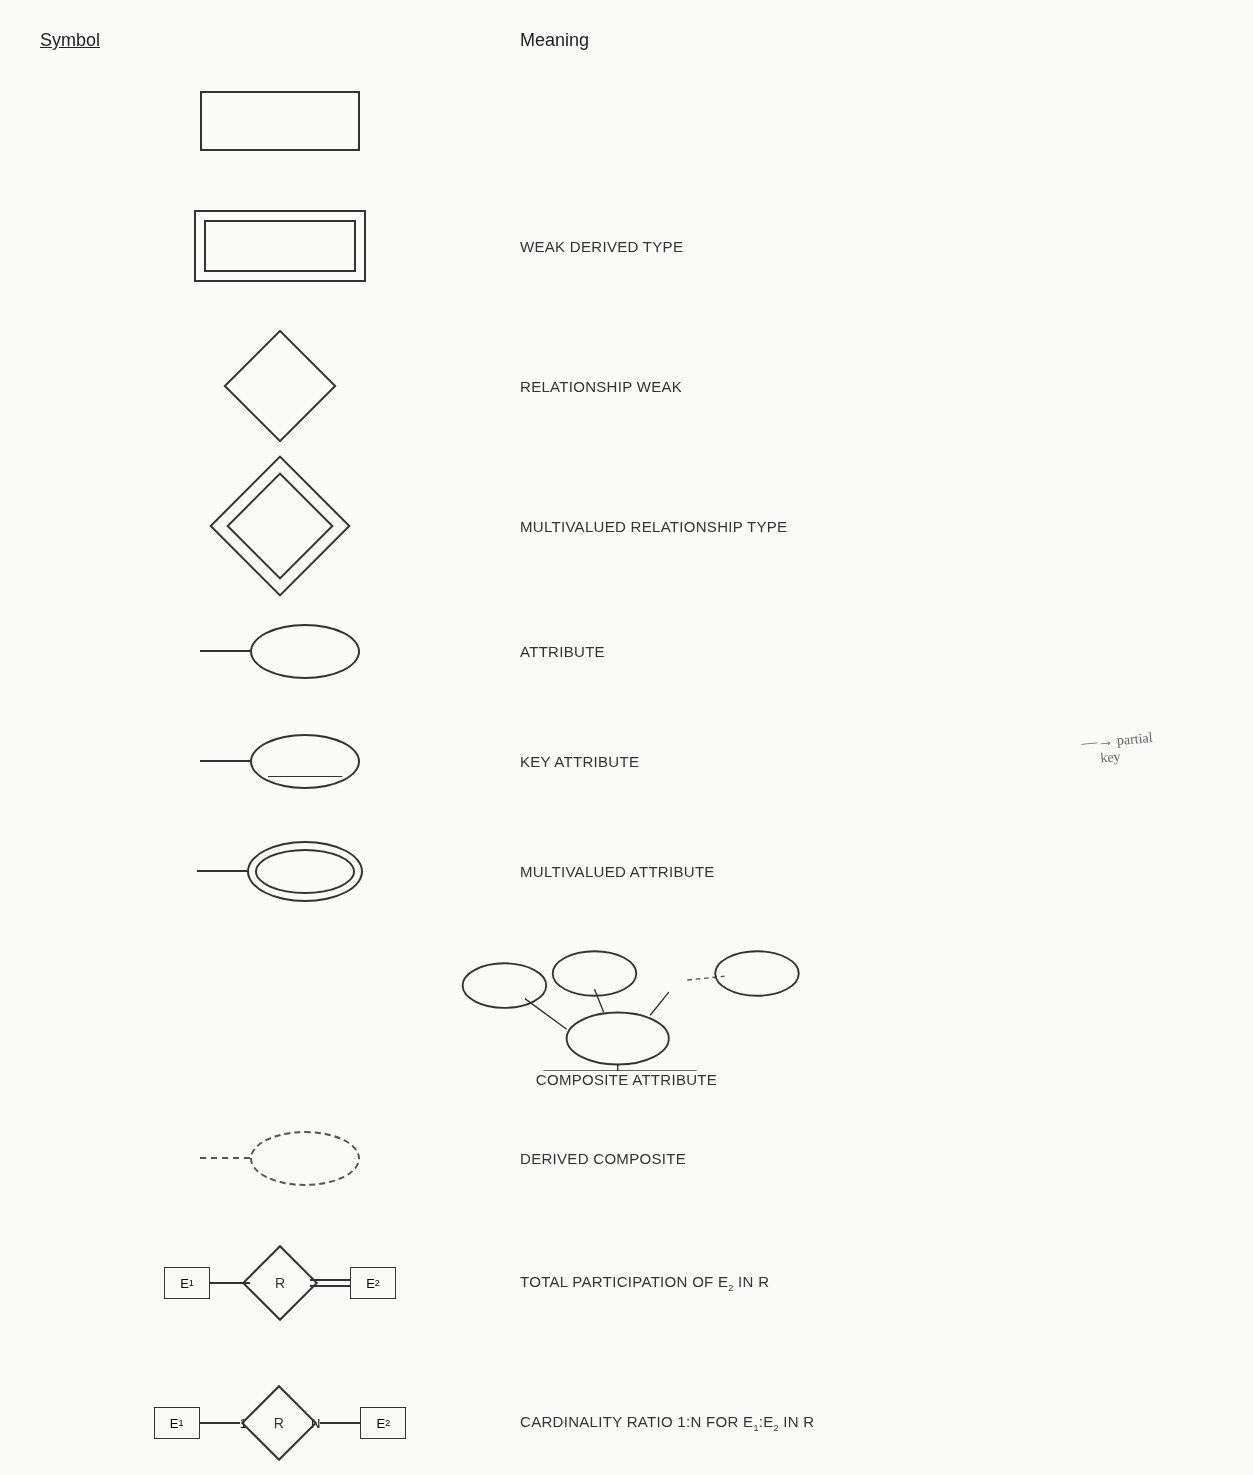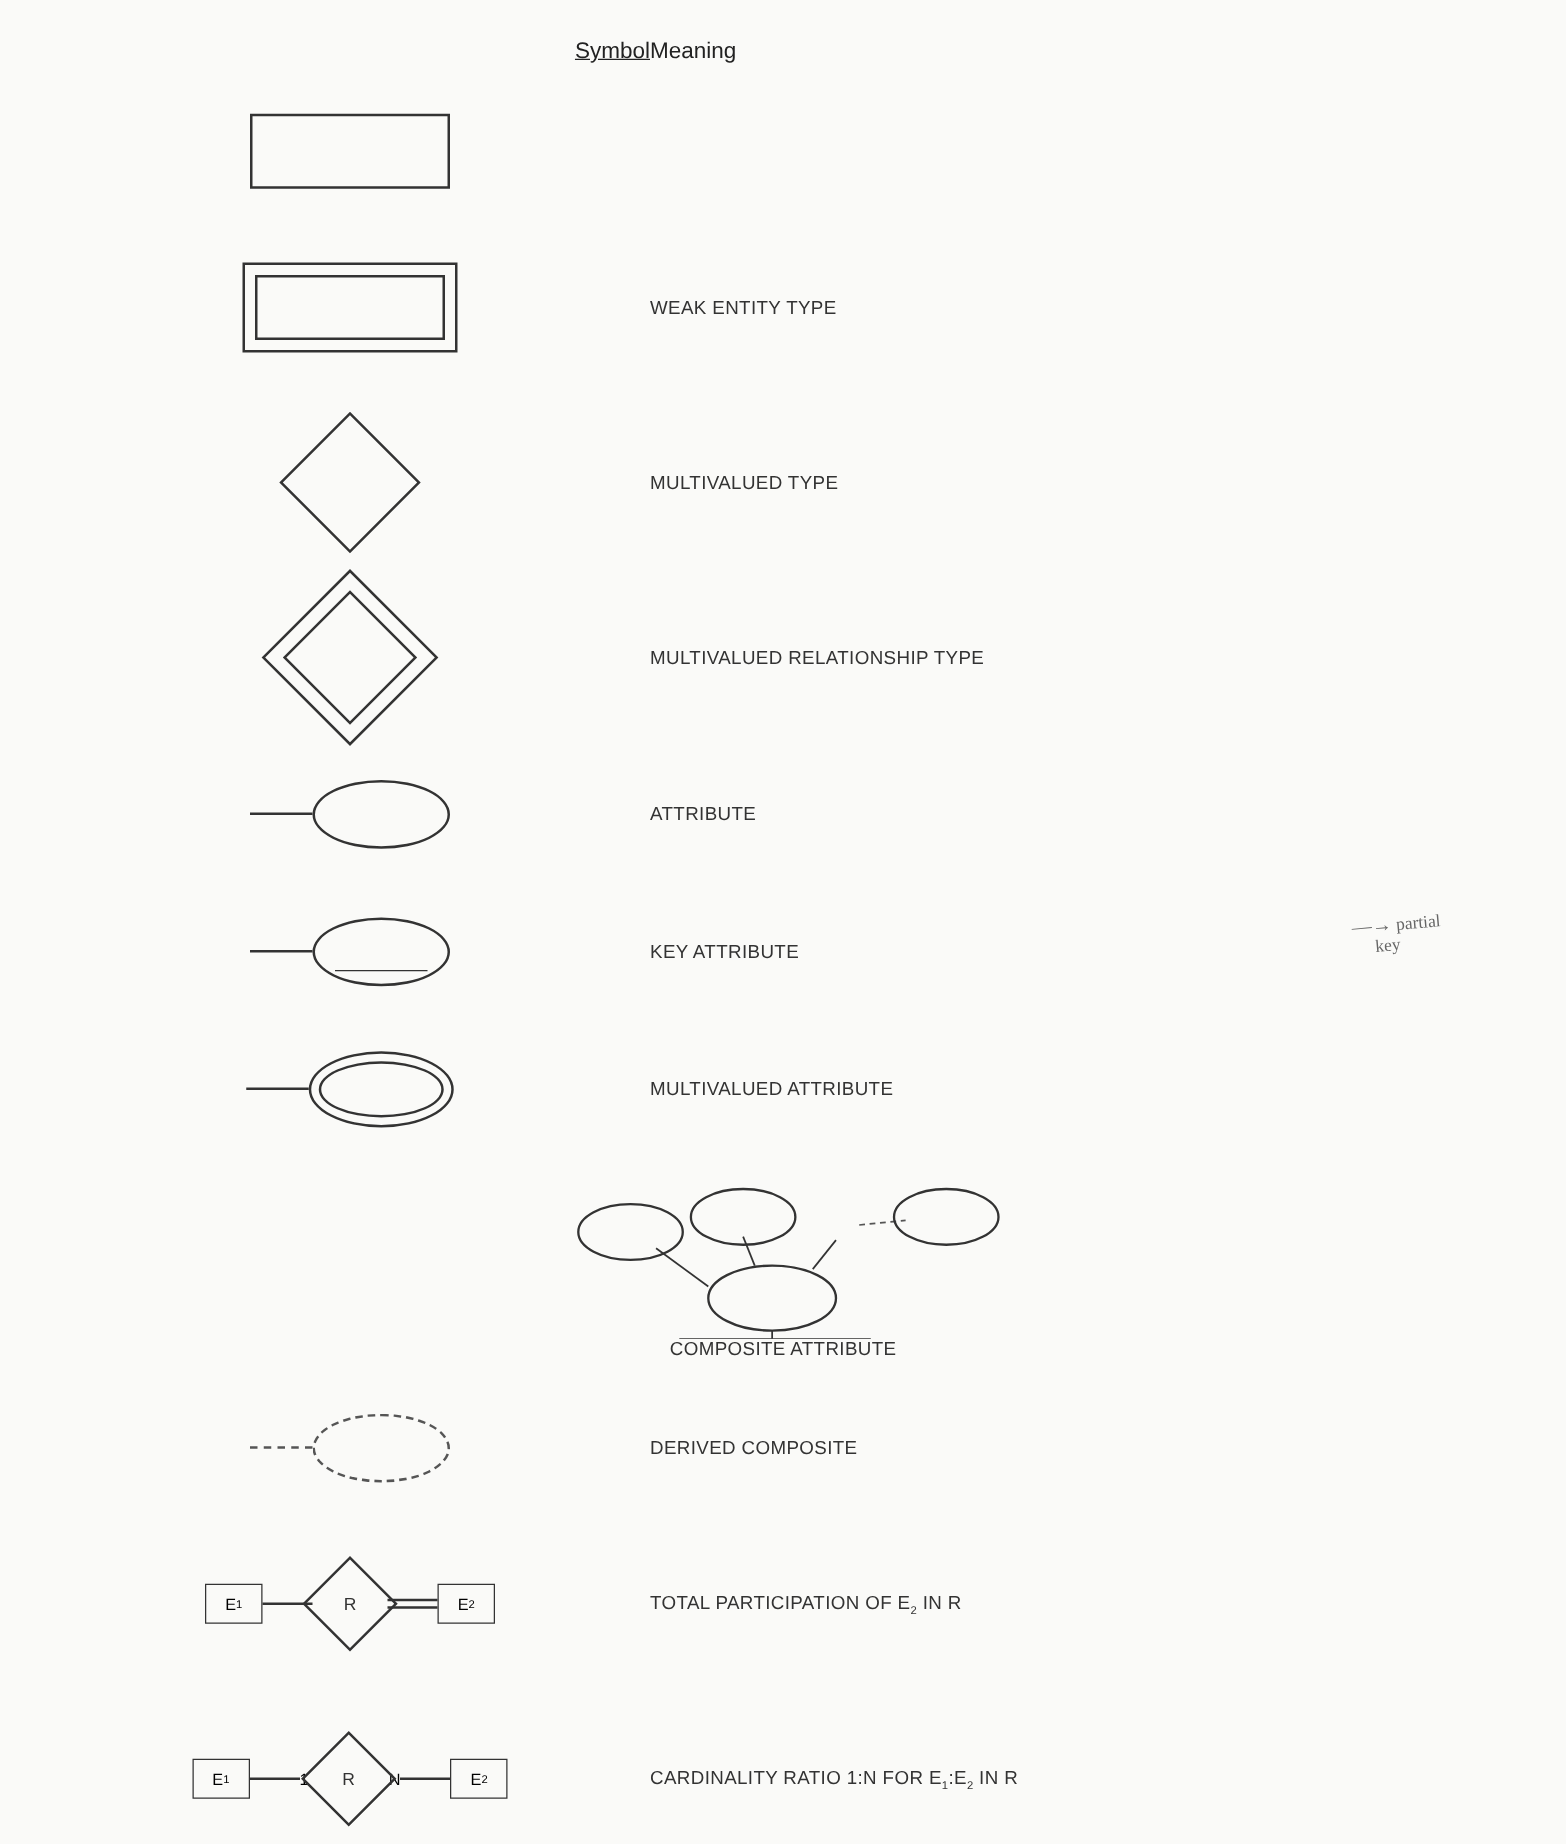--- a/index.html
+++ b/index.html
@@ -18,21 +18,21 @@
       padding: 30px 40px;
       position: relative;
     }
     .header-row {
       display: flex;
       flex-direction: row;
       margin-bottom: 30px;
     }
     .col-symbol {
       width: 480px;
-      text-align: right;
+      text-align: left;
     }
     .col-meaning {
       flex: 1;
     }
     .header-symbol {
       font-size: 18px;
       text-decoration: underline;
       color: #222;
       font-family: Arial, sans-serif;
     }
@@ -256,30 +256,30 @@
       <div class="entity-rect"></div>
     </div>
   </div>
 
   <div class="symbol-row row-tall">
     <div class="symbol-cell">
       <div class="weak-entity-outer">
         <div class="weak-entity-inner"></div>
       </div>
     </div>
-    <div class="meaning-cell">WEAK ENTITY TYPE</div>
+    <div class="meaning-cell">WEAK DERIVED TYPE</div>
   </div>
 
   <div class="symbol-row row-tall">
     <div class="symbol-cell">
       <div class="diamond-wrap">
         <div class="diamond"></div>
       </div>
     </div>
-    <div class="meaning-cell">MULTIVALUED TYPE</div>
+    <div class="meaning-cell">RELATIONSHIP WEAK</div>
   </div>
 
   <div class="symbol-row row-tall">
     <div class="symbol-cell">
       <div style="width:110px;height:110px;display:flex;align-items:center;justify-content:center;">
         <div class="diamond-double-outer">
           <div class="diamond-double-inner"></div>
         </div>
       </div>
     </div>

